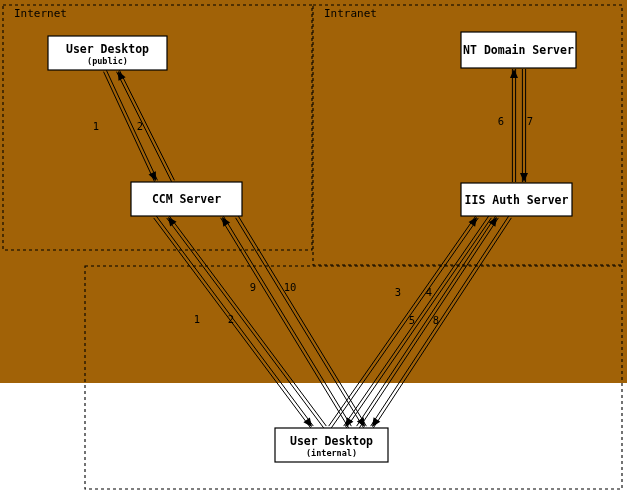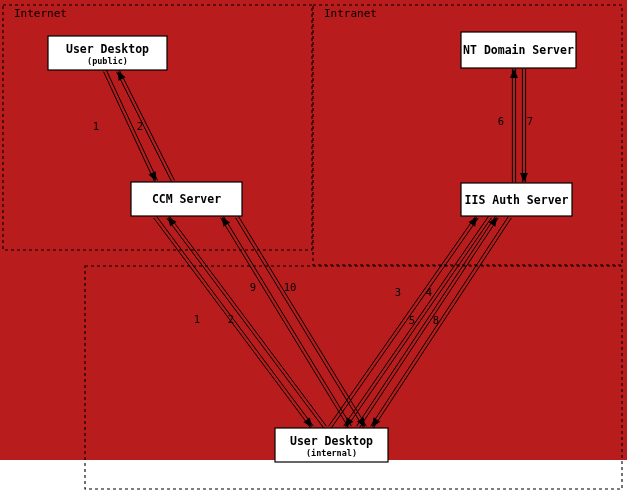--- a/index.html
+++ b/index.html
@@ -9,22 +9,22 @@
   }
   body {
     width: 627px;
     height: 497px;
     font-family: "DejaVu Sans Mono", monospace;
     overflow: hidden;
   }
   #diagram-root {
     position: relative;
     width: 627px;
-    height: 460px;
-    background: #b91c1c;
+    height: 383px;
+    background: #a16207;
   }
   svg#diagram {
     display: block;
     width: 627px;
     height: 497px;
   }
   .zone-rect {
     fill: none;
     stroke: #000000;
     stroke-width: 1.1;

